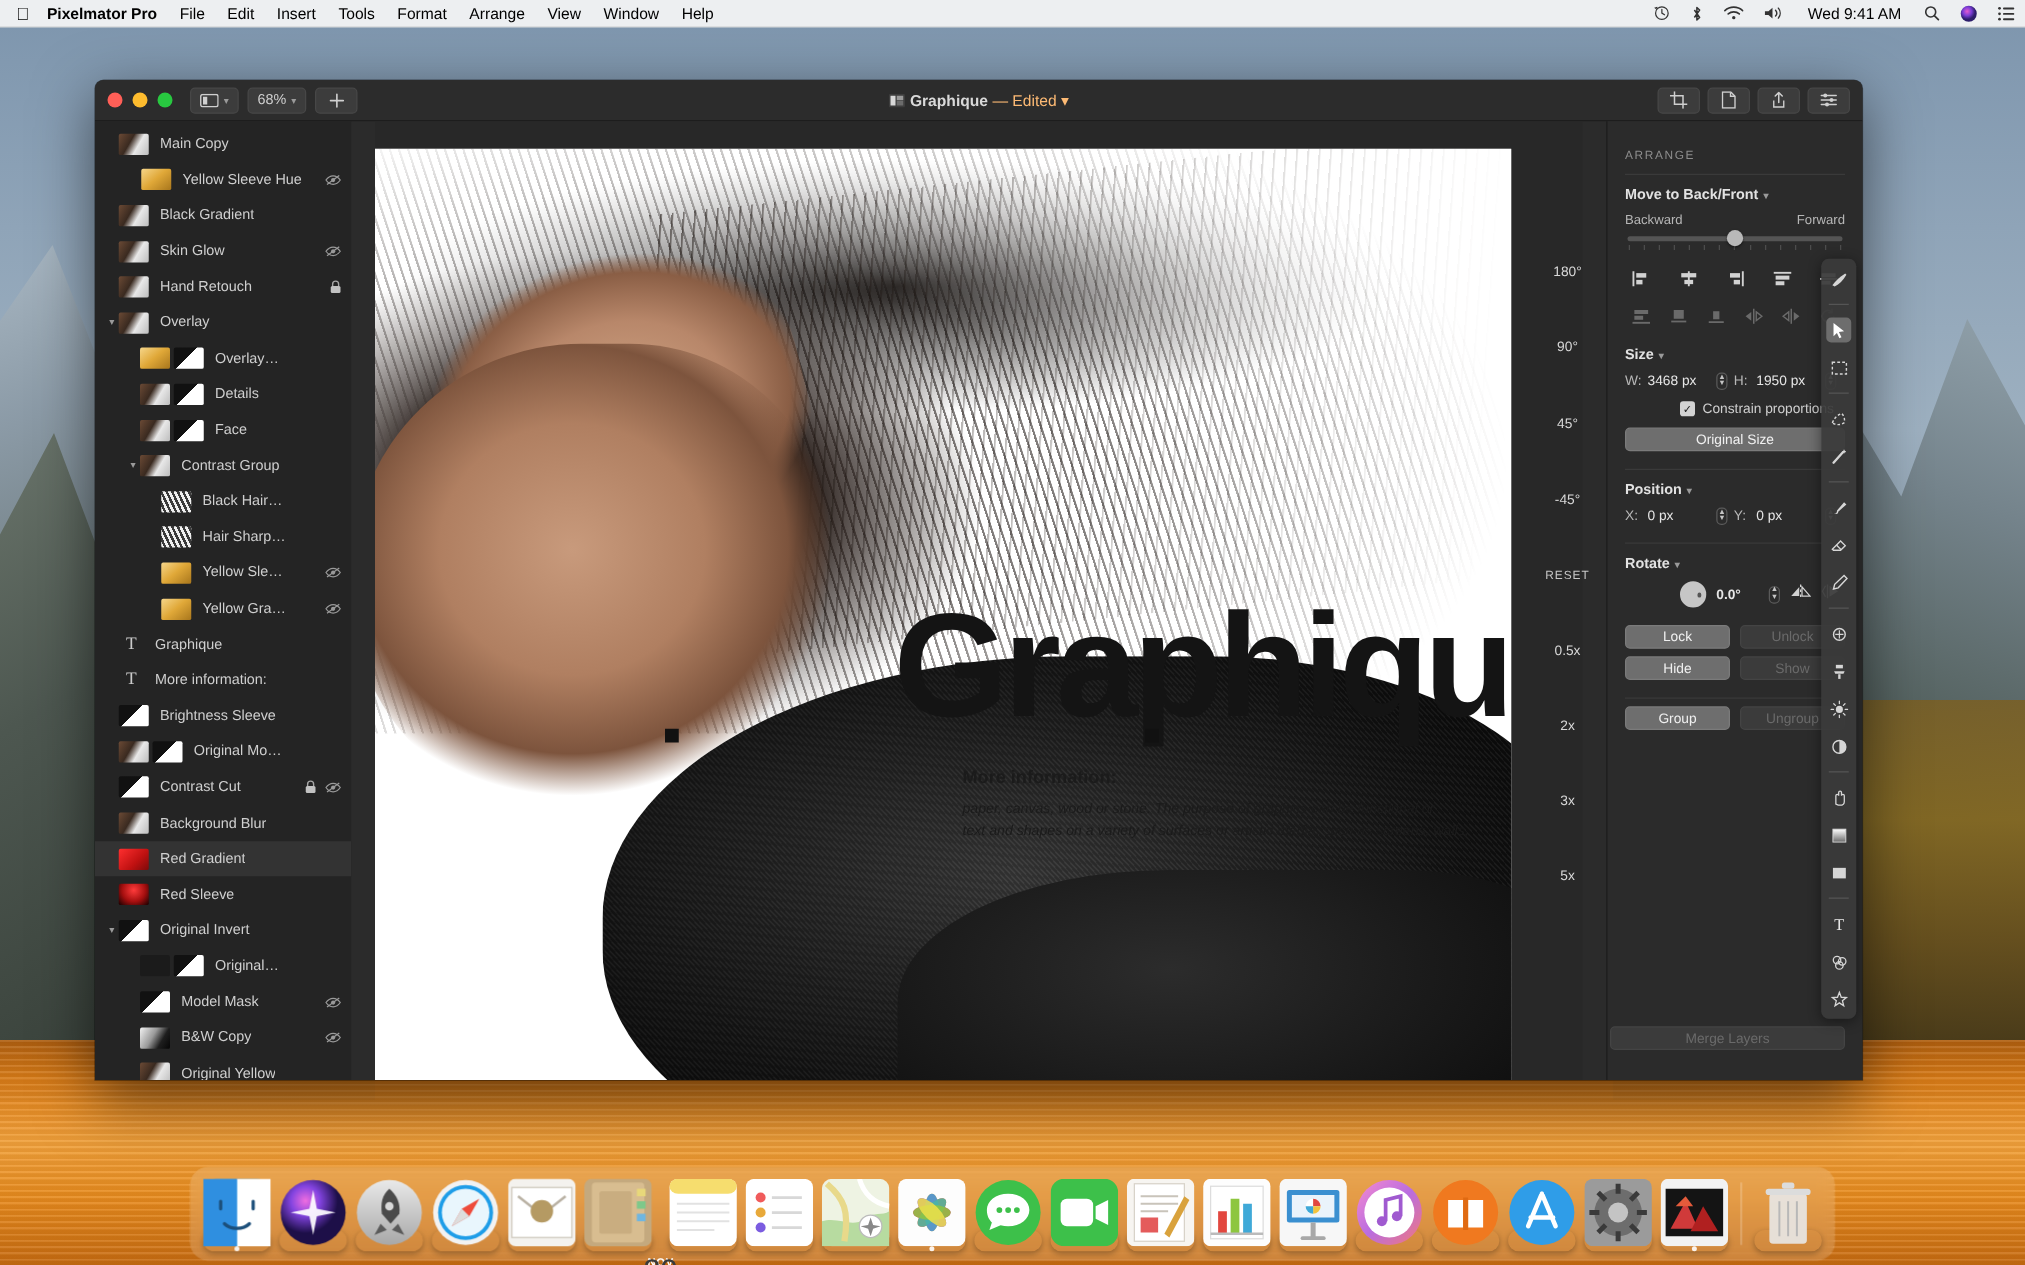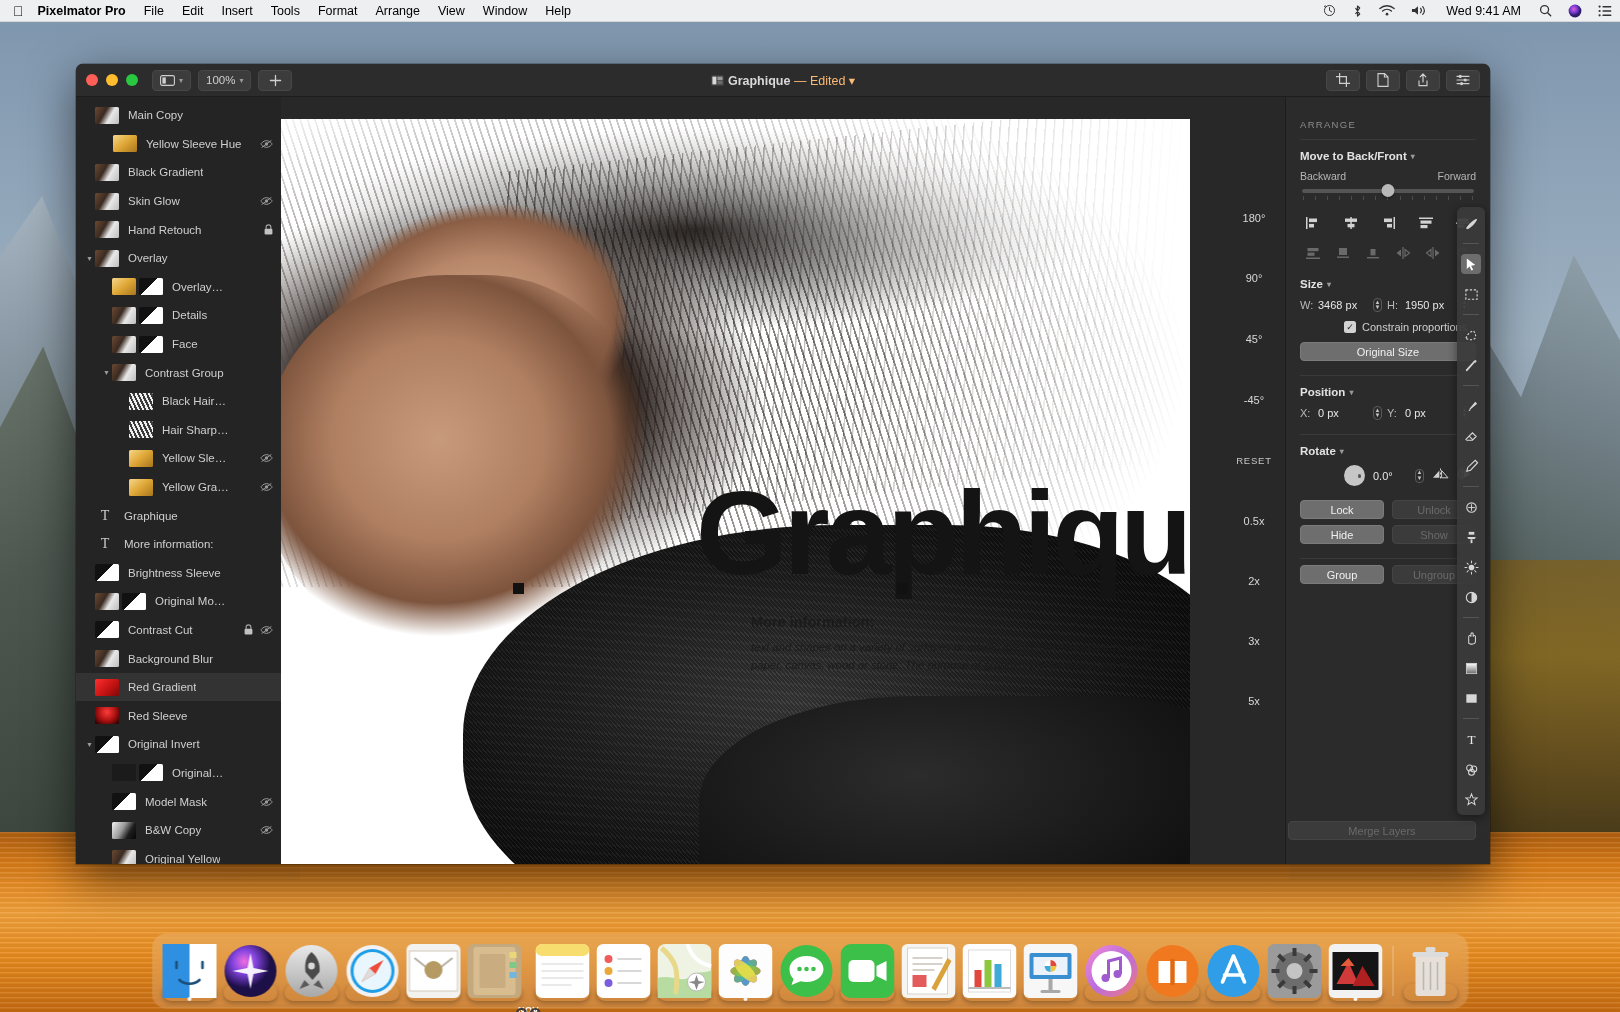--- a/index.html
+++ b/index.html
@@ -104,21 +104,21 @@
   .tb-btn.wide{ min-width:46px; }
   .doc-title{
     position:absolute; left:0; right:0; text-align:center;
     font-size:12.5px; color:#d9d9d9; font-weight:bold; pointer-events:none;
   }
   .doc-title .edited{ color:#fdba74; font-weight:normal; }
   .tb-right{ margin-left:auto; display:flex; gap:6px; }
   .tb-right .tb-btn{ margin-right:0; width:34px; }
 
   
-  #wbody{ position:relative; height:767px; display:flex; }
+  #wbody{ position:relative; height:767px; display:flex;gap:19px; }
 
   
   #layers{
     width:205px; background:#242424; flex:0 0 205px;
     overflow:hidden; position:relative; padding-top:4px;
   }
   .layer{
     height:28.6px; display:flex; align-items:center;
     padding-right:8px; position:relative;
   }
@@ -365,21 +365,21 @@
 
     <div class="tb-btn">
       <svg width="15" height="11" viewBox="0 0 15 11">
           <rect x=".6" y=".6" width="13.8" height="9.8" rx="1.6" fill="none" stroke="#cfcfcf" stroke-width="1.1"></rect>
           <rect x="2.4" y="2.4" width="3.4" height="6.2" fill="#cfcfcf"></rect>
         </svg>
       <span class="chev">▾</span>
     </div>
 
     <div class="tb-btn wide">
-      <span>100%</span>
+      <span>68%</span>
       <span class="chev">▾</span>
     </div>
 
     <div class="tb-btn" style="width:34px;">
       <svg width="13" height="13" viewBox="0 0 13 13">
           <path d="M6.5 1.4v10.2M1.4 6.5h10.2" stroke="#cfcfcf" stroke-width="1.3" stroke-linecap="round"></path>
         </svg>
     </div>
 
     <div class="doc-title">
@@ -723,22 +723,22 @@
           <div class="hairstreaks"></div>
           <div class="arm"></div>
           <div class="face"></div>
           <div class="sleeve"></div>
           <div class="shoulder"></div>
         </div>
         <div id="bigtext">Graphique</div>
         <div id="moreinfo">
           <div class="mi-title">More information:</div>
           <div class="mi-body">
+            <div>paper, canvas, wood or stone. The purpose of graphics can be functional or</div>
             <div>text and shapes on a variety of surfaces or artistic media, such as screens, walls,</div>
-            <div>paper, canvas, wood or stone. The purpose of graphics can be functional or</div>
           </div>
         </div>
         <div class="sel-handle" style="left:232px;top:464px;"></div>
         <div class="sel-handle" style="left:616px;top:464px;"></div>
       </div>
     </div>
 
     <div id="inspector">
       <div class="insp-title">ARRANGE</div>
       <div class="rule"></div>
@@ -885,21 +885,21 @@
       </div>
 
       <div class="rule" style="margin:14px 0 6px;"></div>
 
       <div class="sec-h">
         <span>Rotate</span>
         <span class="chev">▾</span>
       </div>
       <div class="rotate-row">
         <span class="dial"></span>
-        <span class="val" style="min-width:34px;">0.0°</span>
+        <span class="val" style="min-width:34px;font-weight:bold;">0.0°</span>
         <span class="stepper">▲<br>▼</span>
         <span><svg width="17" height="14" viewBox="0 0 17 14">
               <path d="M8.5 1.5v11" stroke="#d2d2d2" stroke-width="1" stroke-dasharray="2 2"></path>
               <path d="M7.4 3.5 1 10.8h6.4z" fill="#d2d2d2"></path>
               <path d="M9.6 3.5 16 10.8H9.6z" fill="none" stroke="#d2d2d2" stroke-width="1"></path>
             </svg></span>
         <span><svg width="15" height="14" viewBox="0 0 15 14">
               <path d="M5 1.5v11" stroke="#d2d2d2" stroke-width="1.1"></path>
               <path d="M6.6 2.6 13.5 7 6.6 11.4z" fill="#d2d2d2"></path>
               <path d="M3.4 2.6 1 7l2.4 4.4" fill="none" stroke="#d2d2d2" stroke-width="1"></path>

